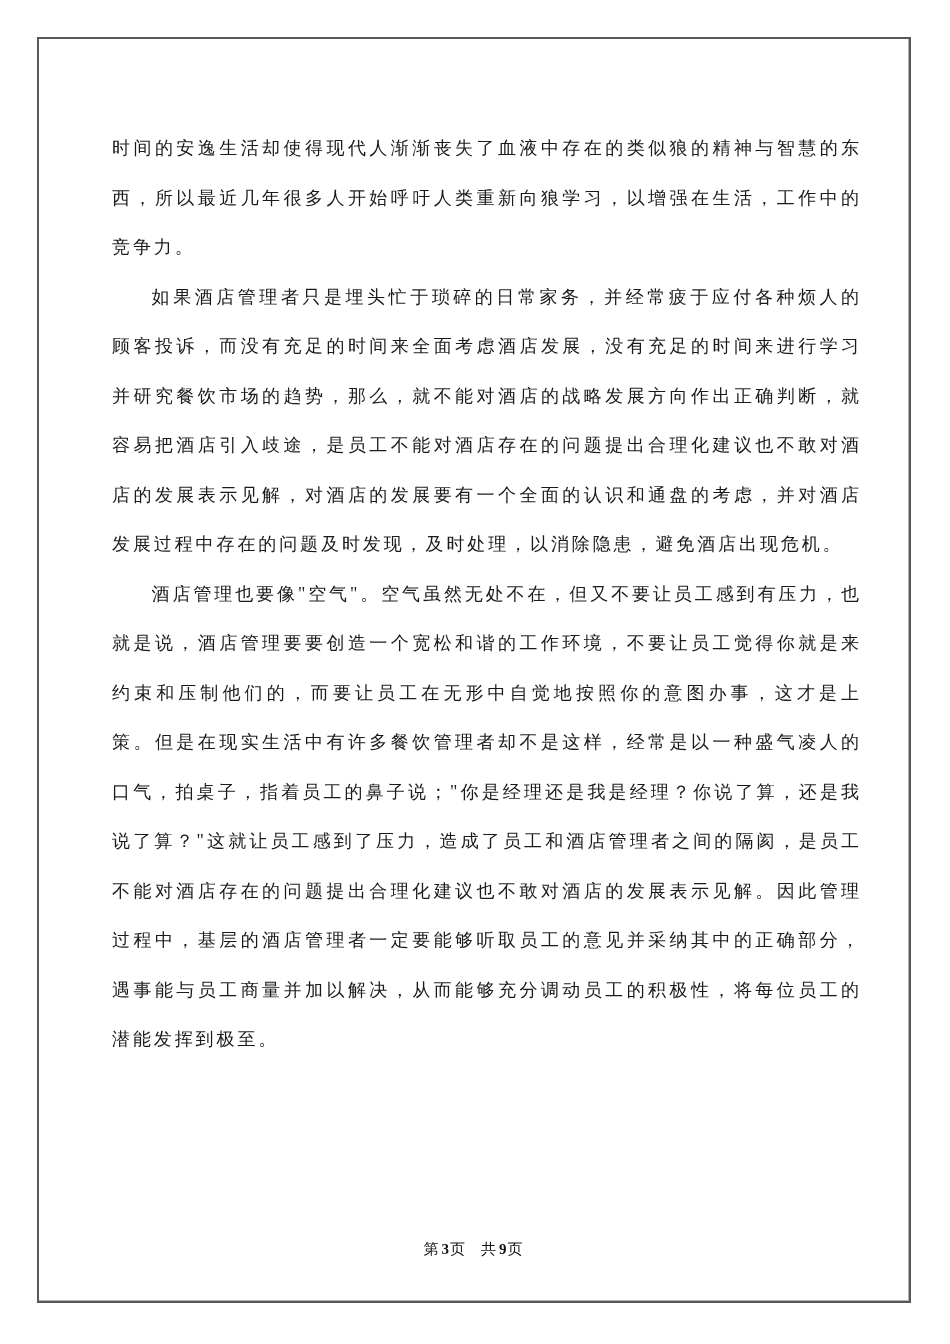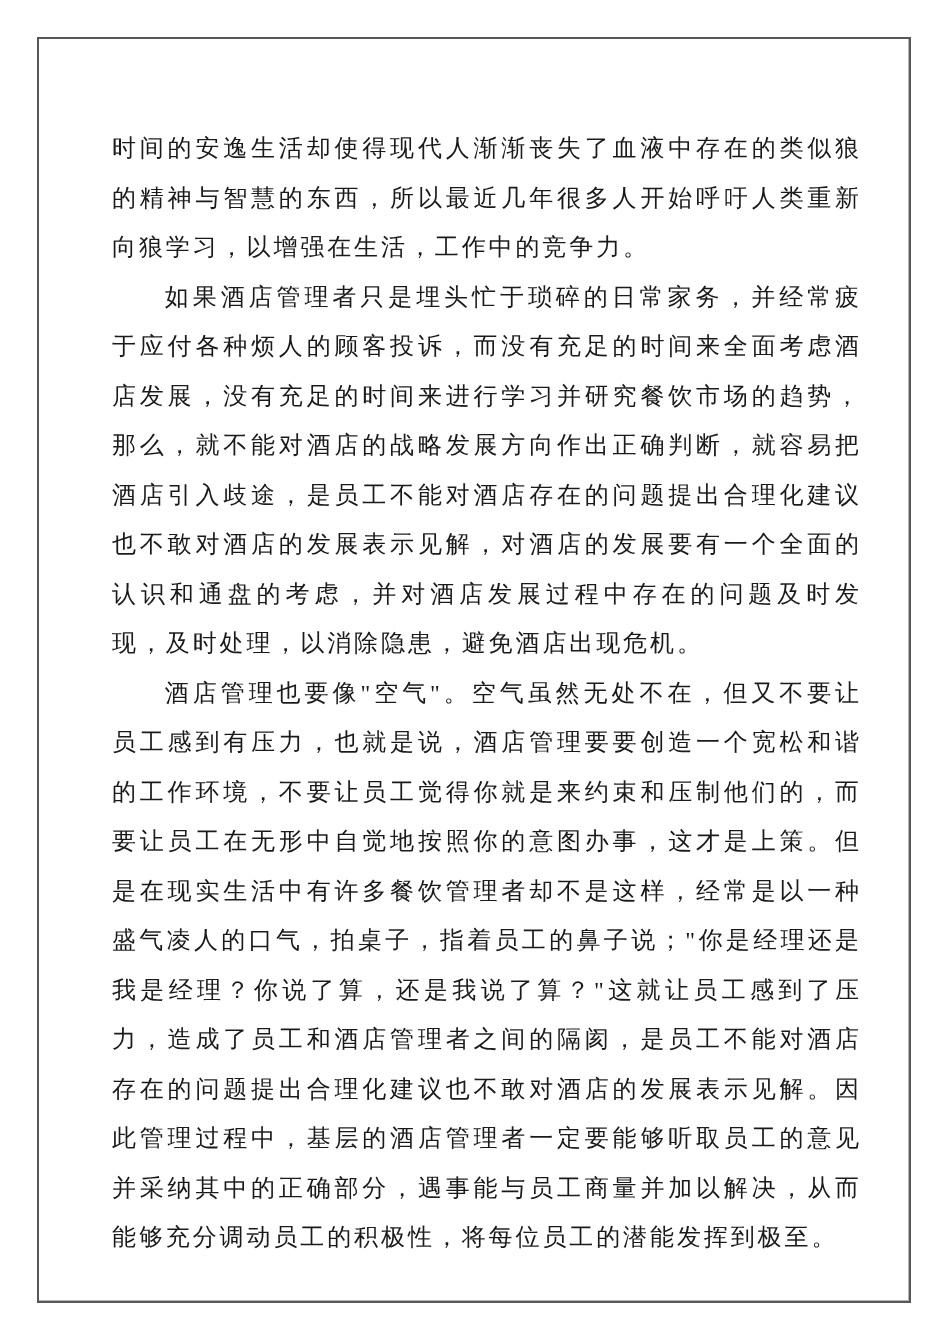--- a/index.html
+++ b/index.html
@@ -24,21 +24,21 @@
     box-shadow: inset -1px -1px 0 #b5b5b5;
     background: #ffffff;
   }
   .doc-body {
     position: absolute;
     left: 112px;
     top: 124px;
     width: 750px;
   }
   .para {
-    font-size: 24px;
+    font-size: 18px;
     line-height: 49.5px;
     letter-spacing: 2.9px;
     color: #1a1a1a;
     text-align: justify;
     text-justify: inter-ideograph;
   }
   .para.indent { text-indent: 2.2em; }
   .page-footer {
     position: absolute;
     left: 37px;
@@ -62,13 +62,16 @@
 
 <div class="page">
   <div class="page-border"></div>
 
   <div class="doc-body">
     <p class="para">时间的安逸生活却使得现代人渐渐丧失了血液中存在的类似狼的精神与智慧的东西，所以最近几年很多人开始呼吁人类重新向狼学习，以增强在生活，工作中的竞争力。</p>
     <p class="para indent">如果酒店管理者只是埋头忙于琐碎的日常家务，并经常疲于应付各种烦人的顾客投诉，而没有充足的时间来全面考虑酒店发展，没有充足的时间来进行学习并研究餐饮市场的趋势，那么，就不能对酒店的战略发展方向作出正确判断，就容易把酒店引入歧途，是员工不能对酒店存在的问题提出合理化建议也不敢对酒店的发展表示见解，对酒店的发展要有一个全面的认识和通盘的考虑，并对酒店发展过程中存在的问题及时发现，及时处理，以消除隐患，避免酒店出现危机。</p>
     <p class="para indent">酒店管理也要像"空气"。空气虽然无处不在，但又不要让员工感到有压力，也就是说，酒店管理要要创造一个宽松和谐的工作环境，不要让员工觉得你就是来约束和压制他们的，而要让员工在无形中自觉地按照你的意图办事，这才是上策。但是在现实生活中有许多餐饮管理者却不是这样，经常是以一种盛气凌人的口气，拍桌子，指着员工的鼻子说；"你是经理还是我是经理？你说了算，还是我说了算？"这就让员工感到了压力，造成了员工和酒店管理者之间的隔阂，是员工不能对酒店存在的问题提出合理化建议也不敢对酒店的发展表示见解。因此管理过程中，基层的酒店管理者一定要能够听取员工的意见并采纳其中的正确部分，遇事能与员工商量并加以解决，从而能够充分调动员工的积极性，将每位员工的潜能发挥到极至。</p>
   </div>
 
+  <div class="page-footer">
+    <span>第</span><span class="num">3</span><span>页</span><span class="gap"></span><span>共</span><span class="num">9</span><span>页</span>
+  </div>
 </div>
 
 </body></html>

